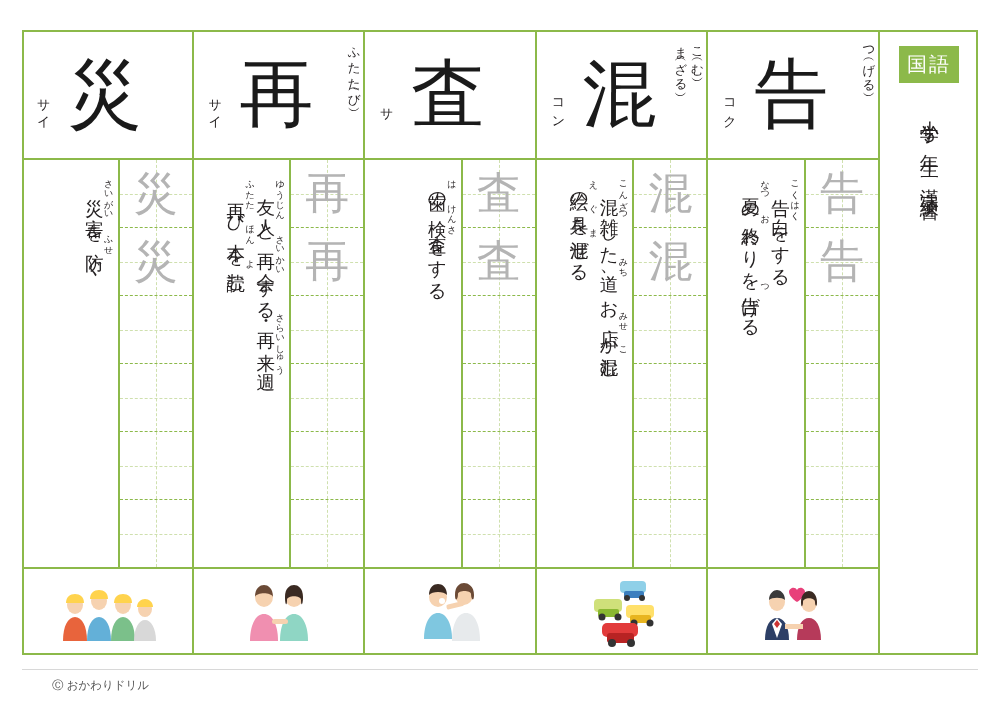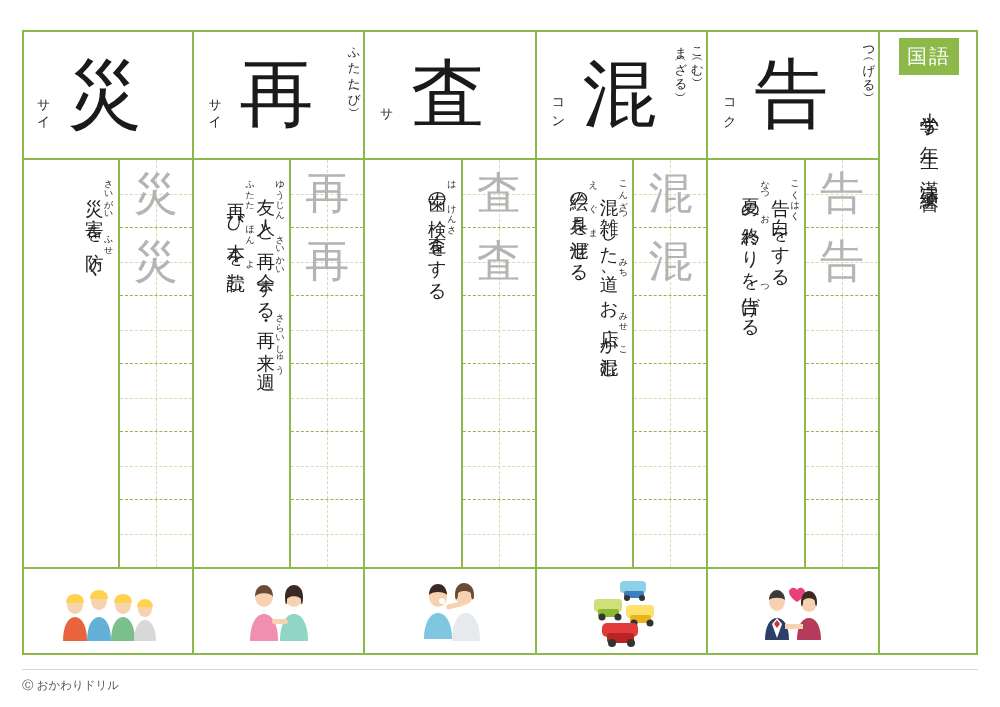--- a/index.html
+++ b/index.html
@@ -32,21 +32,21 @@
     flex-direction:row-reverse;
     box-sizing:border-box;
   }
   .side{
     width:100px;
     border-left:2px solid #8cb94a;
     box-sizing:border-box;
     display:flex;
     flex-direction:column;
     align-items:center;
-    padding-top:8px;
+    padding-top:16px;
   }
   .badge{
     background:#8cb94a;
     color:#ffffff;
     font-size:20px;
     letter-spacing:2px;
     padding:5px 8px;
     writing-mode:horizontal-tb;
     font-family:"Liberation Sans","DejaVu Sans",sans-serif;
   }
@@ -176,21 +176,21 @@
     left:22px;right:22px;bottom:14px;
     display:flex;
     justify-content:space-between;
     align-items:center;
     font-size:11.5px;
     color:#444;
     font-family:"Liberation Sans","DejaVu Sans",sans-serif;
     border-top:1px solid #d8d8d8;
     padding-top:8px;
   }
-  .footer .right{color:#555;}
+  .footer .right{color:#555;margin-left:30px;}
 </style>
 </head>
 <body>
 
 <div class="sheet">
 
   <div class="frame"></div>
 
   <div class="cols">
 

